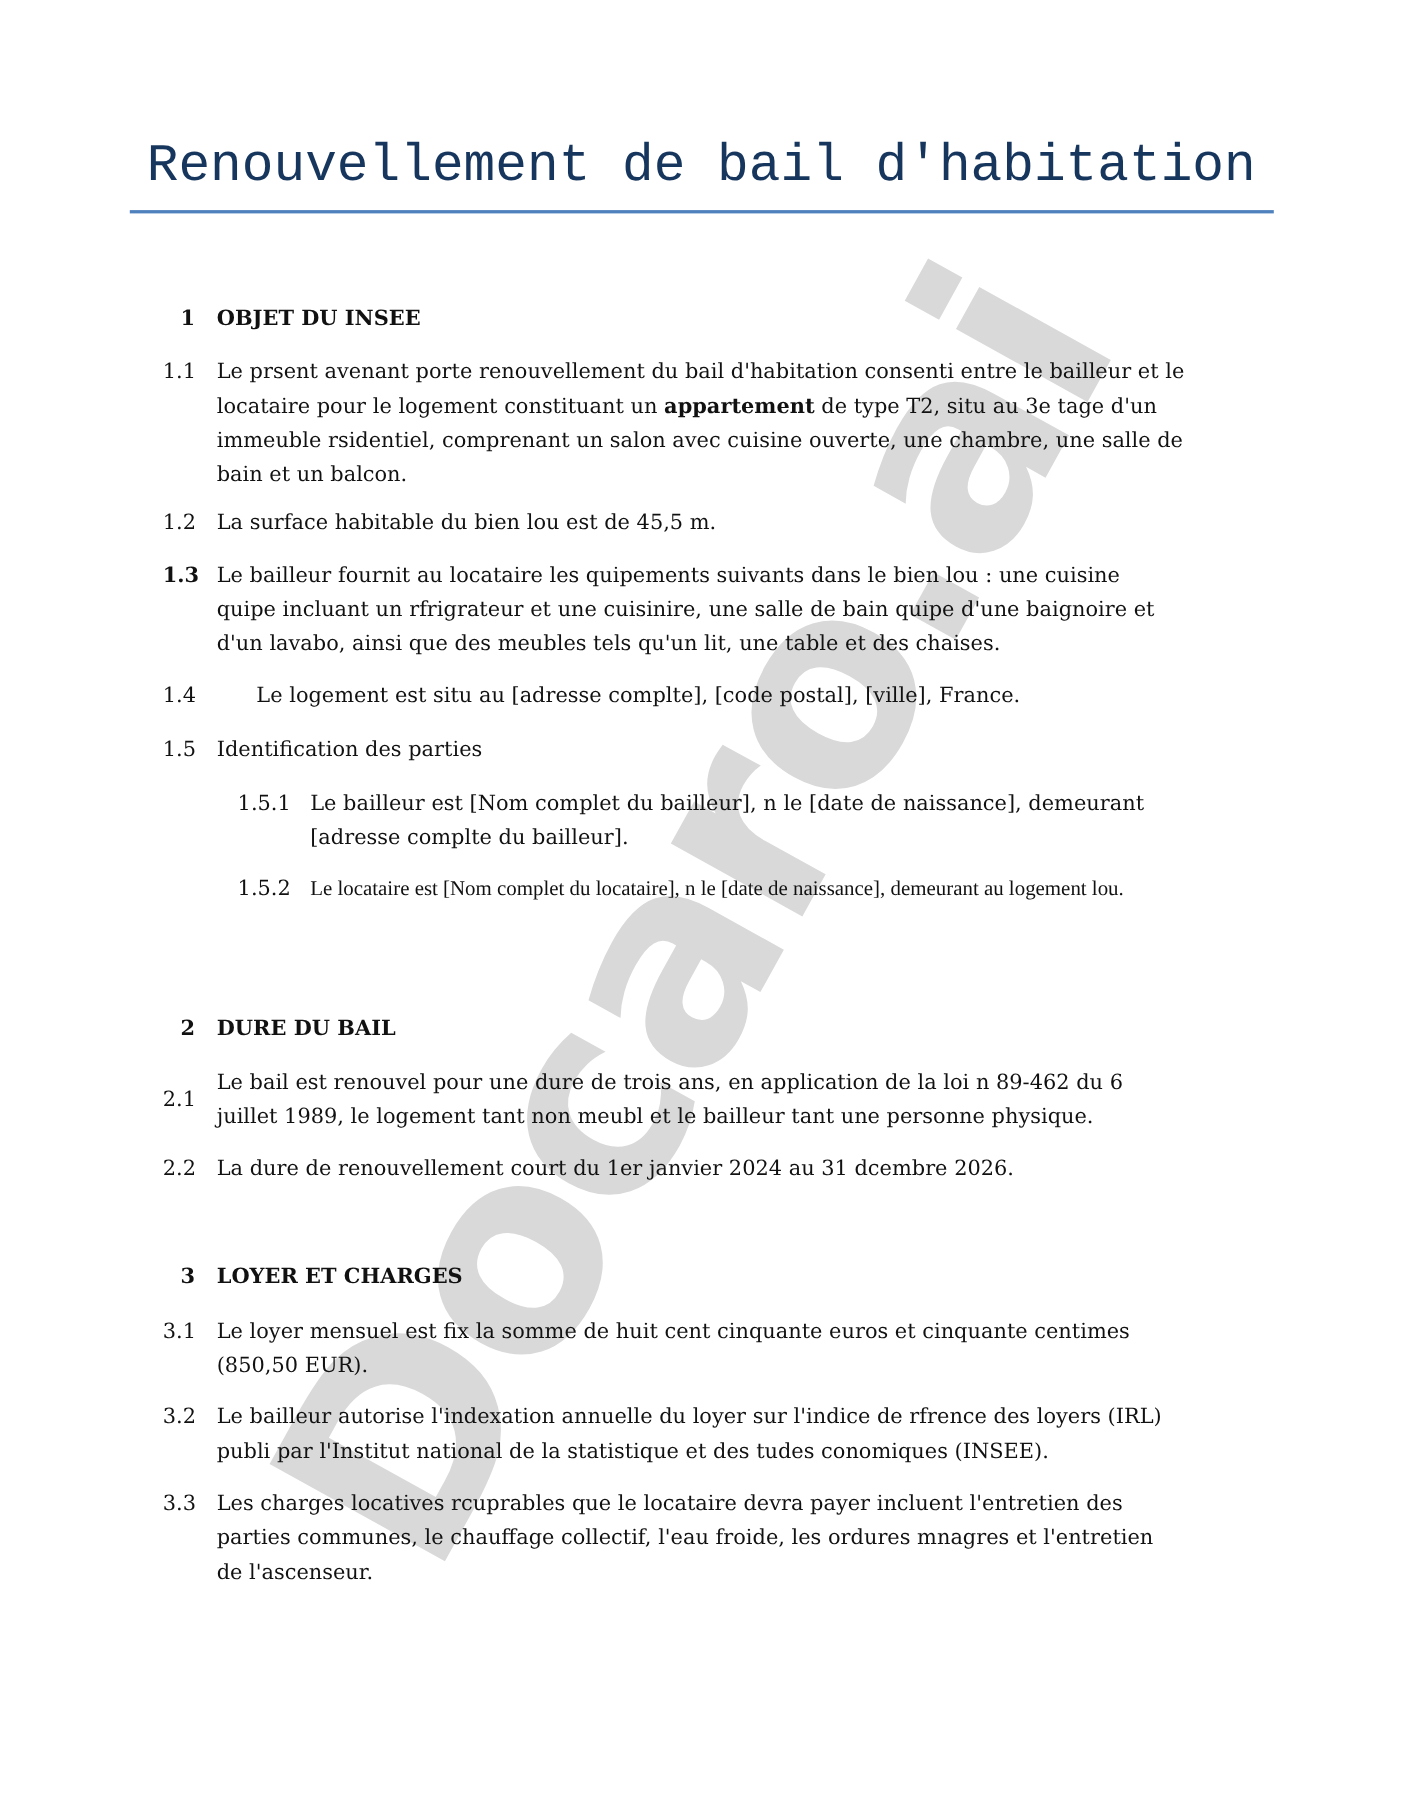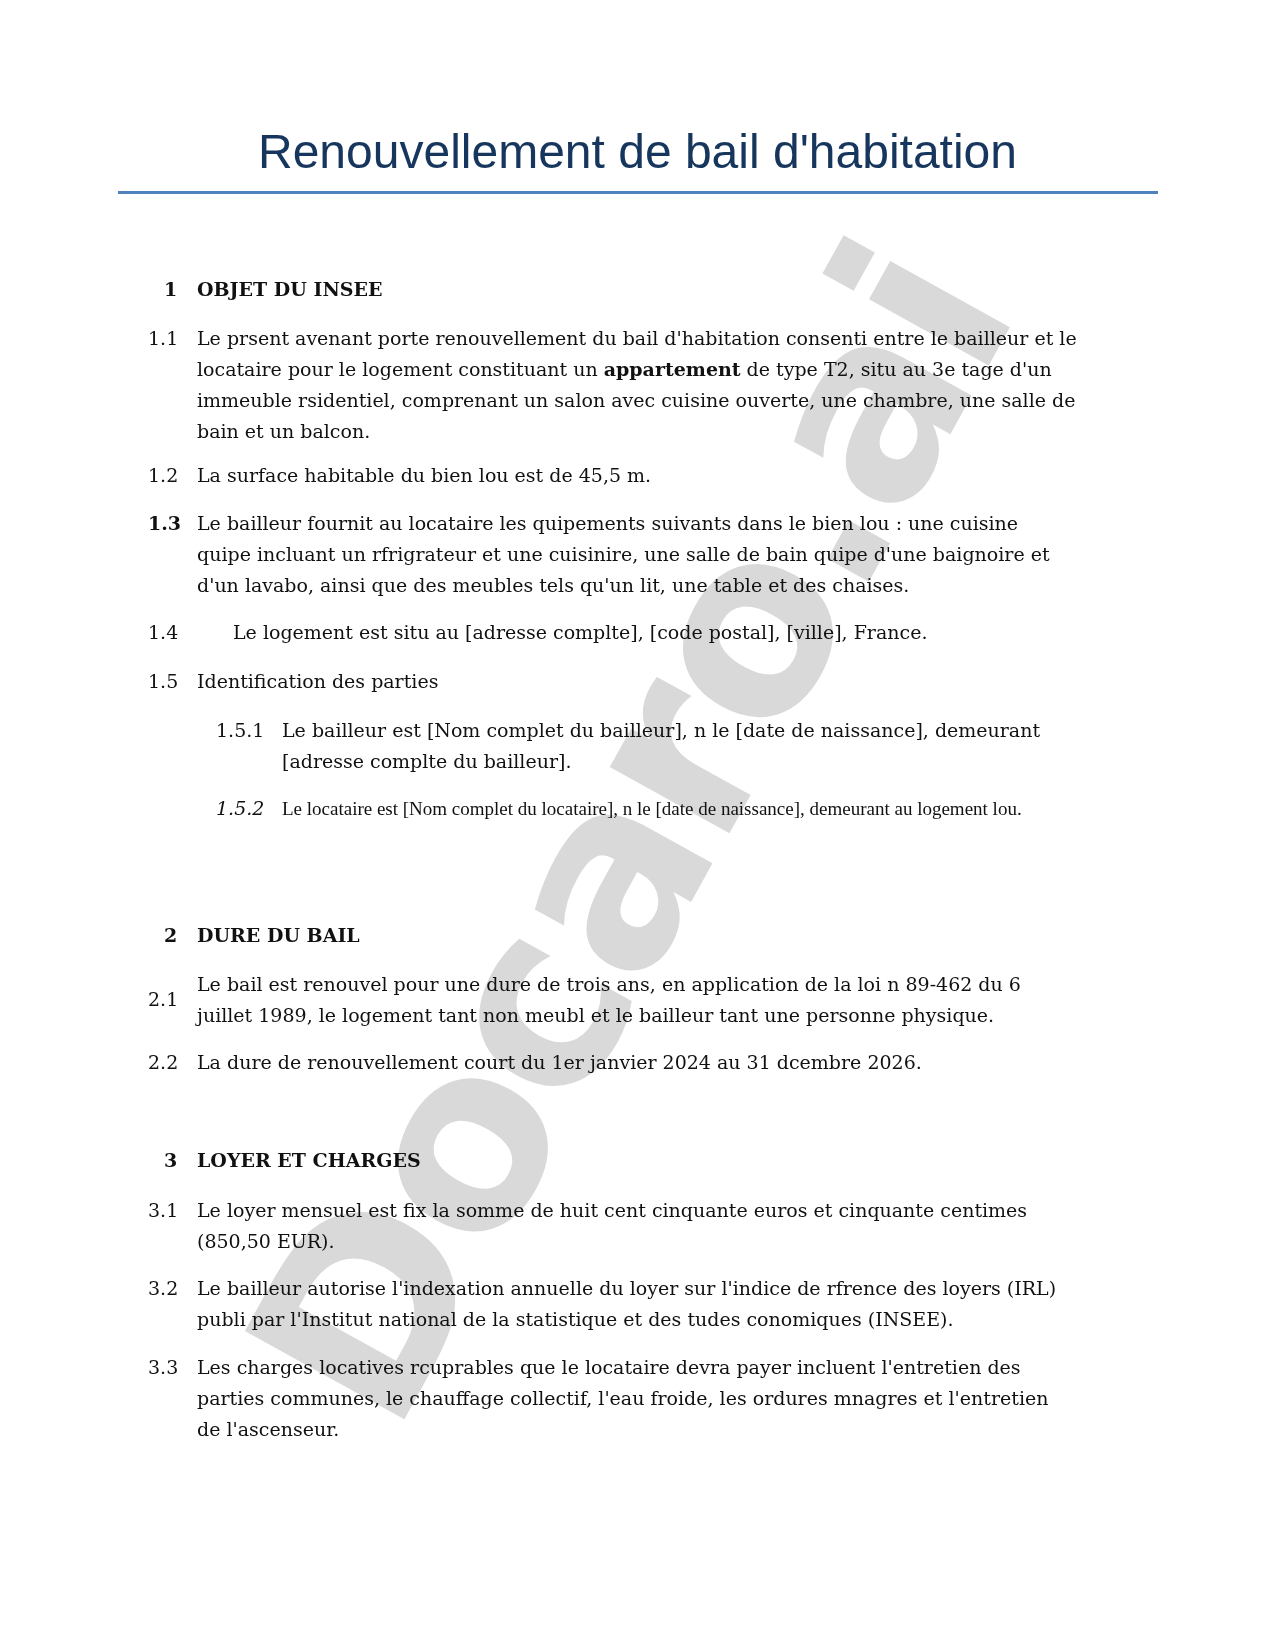--- a/index.html
+++ b/index.html
@@ -1,20 +1,20 @@
 <!DOCTYPE html>
 <html><head>
 <meta charset="utf-8">
 <style>
   html, body { margin: 0; padding: 0; background: #ffffff; }
   body { width: 1275px; height: 1650px; position: relative; overflow: hidden; }
   .page { position: absolute; left: 0; top: 0; width: 1275px; height: 1650px; }
   .title {
     position: absolute; left: 0; top: 122px; width: 1275px; text-align: center;
-    font-family: Liberation Sans, sans-serif; font-size: 48px; color: #17365d;
+    font-family: Liberation Mono, monospace; font-size: 48px; color: #17365d;
     letter-spacing: 0px; line-height: 60px;
   }
   .title-rule {
     position: absolute; left: 118px; top: 191px; width: 1040px; height: 3px;
     background: #4f81bd;
   }
   .watermark {
     position: absolute; left: 630px; top: 835px;
     transform: translate(-50%, -50%) rotate(-61deg);
     font-family: "DejaVu Sans", sans-serif; font-weight: bold;
@@ -73,21 +73,21 @@
       <span class="num" style="left:148px;">1.5</span>
       <span class="body" style="left:197px; width:880px;">Identification des parties</span>
     </div>
 
     <div class="row" style="top:715px;">
       <span class="num" style="left:216px;">1.5.1</span>
       <span class="body" style="left:282px; width:780px;">Le bailleur est [Nom complet du bailleur], n le [date de naissance], demeurant [adresse complte du bailleur].</span>
     </div>
 
     <div class="row" style="top:793px;">
-      <span class="num" style="left:216px;font-style:italic;">1.5.2</span>
+      <span class="num" style="left:216px;">1.5.2</span>
       <span class="body" style="left:282px; width:790px;font-family:Liberation Serif, serif;">Le locataire est [Nom complet du locataire], n le [date de naissance], demeurant au logement lou.</span>
     </div>
 
     <div class="row heading" style="top:920px;">
       <span class="num" style="left:164px;">2</span>
       <span class="body" style="left:197px; width:900px; white-space:nowrap;">DURE DU BAIL</span>
     </div>
 
     <div class="row" style="top:969px;">
       <span class="num" style="left:148px;margin-top:15px;">2.1</span>

